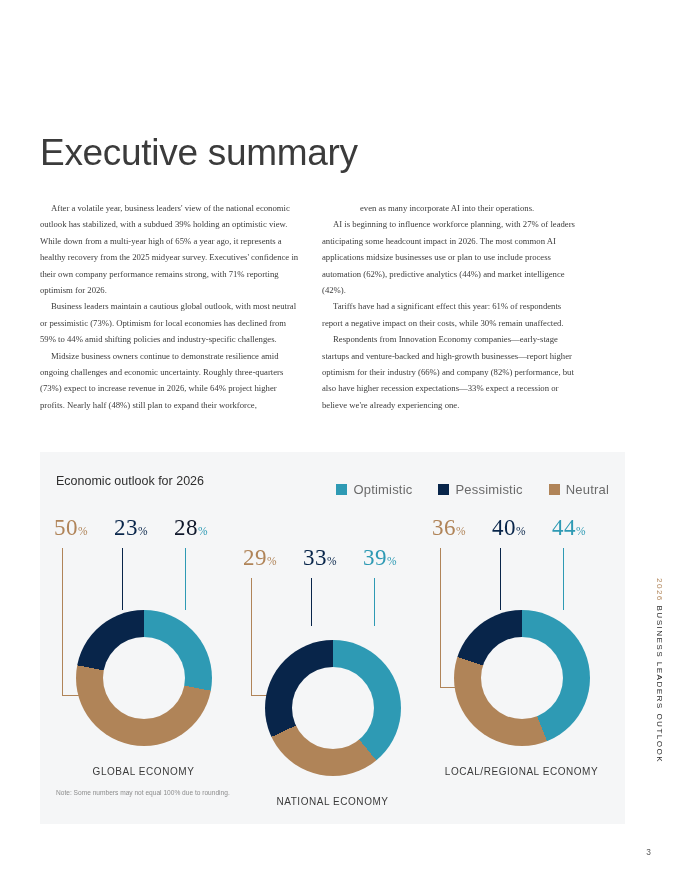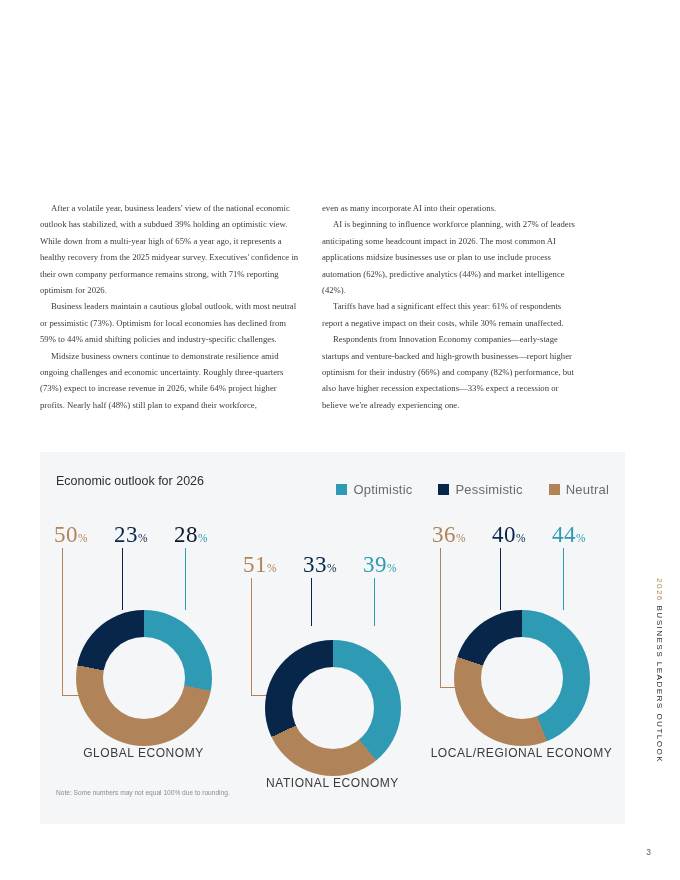--- a/index.html
+++ b/index.html
@@ -35,21 +35,21 @@
   }
   .col { width:262px; }
   .col p {
     font-size:8.7px;
     line-height:16.4px;
     color:#3c3c3c;
     text-indent:11px;
     font-family:Liberation Serif, serif;
     text-align:left;
   }
-  .col p.noindent { text-indent:0; }
+  .col p.noindent { text-indent:0;margin-left:38px; }
 
   
   .chart-panel {
     position:absolute;
     left:40px; top:452px;
     width:585px; height:372px;
     background:#f5f6f7;
   }
   .chart-title {
     position:absolute;
@@ -83,21 +83,21 @@
   .donut-group.g1 { left:195px; top:42px; }
   .donut-group.g2 { left:384px; top:12px; }
 
   .stat-row {
     position:relative;
     height:34px;
     width:195px;
   }
   .stat {
     position:absolute;
-    bottom:0;
+    bottom:7px;
     white-space:nowrap;
     font-family:"Liberation Serif", serif;
   }
   .stat .num { font-size:23px; letter-spacing:0.5px; }
   .stat .pct { font-size:11.5px; }
   .stat.s0 { left:8px; }
   .stat.s1 { left:68px; }
   .stat.s2 { left:128px; }
 
   .leaders { position:relative; height:64px; width:195px; }
@@ -128,23 +128,23 @@
     position:absolute;
     left:50%; top:50%;
     transform:translate(-50%,-50%);
     width:82px; height:82px;
     border-radius:50%;
     background:#f5f6f7;
   }
   .donut-caption {
     position:absolute;
     left:0; right:0;
-    top:136px;
+    top:156px;
     text-align:center;
-    font-size:12px;
+    font-size:10px;
     letter-spacing:0.55px;
     color:#3a3a3a;
   }
 
   
   .chart-note {
     position:absolute;
     left:16px; bottom:28px;
     font-size:6.6px;
     color:#8d8d8d;
@@ -167,20 +167,21 @@
     right:29px; bottom:23px;
     font-size:8.4px;
     color:#5a5a5a;
   }
 </style>
 </head>
 <body>
 
 <div class="page">
 
+  <h1 class="page-title">Executive summary</h1>
 
   <div class="columns">
     <div class="col">
       <p>After a volatile year, business leaders' view of the national economic outlook has stabilized, with a subdued 39% holding an optimistic view. While down from a multi-year high of 65% a year ago, it represents a healthy recovery from the 2025 midyear survey. Executives' confidence in their own company performance remains strong, with 71% reporting optimism for 2026.</p>
       <p>Business leaders maintain a cautious global outlook, with most neutral or pessimistic (73%). Optimism for local economies has declined from 59% to 44% amid shifting policies and industry-specific challenges.</p>
       <p>Midsize business owners continue to demonstrate resilience amid ongoing challenges and economic uncertainty. Roughly three-quarters (73%) expect to increase revenue in 2026, while 64% project higher profits. Nearly half (48%) still plan to expand their workforce,</p>
     </div>
     <div class="col">
       <p class="noindent">even as many incorporate AI into their operations.</p>
       <p>AI is beginning to influence workforce planning, with 27% of leaders anticipating some headcount impact in 2026. The most common AI applications midsize businesses use or plan to use include process automation (62%), predictive analytics (44%) and market intelligence (42%).</p>
@@ -226,21 +227,21 @@
         <div class="donut-wrap">
           <div class="donut" id="donut0" style="background: conic-gradient(rgb(46, 154, 180) 0%, rgb(46, 154, 180) 28%, rgb(176, 132, 88) 28%, rgb(176, 132, 88) 78%, rgb(8, 37, 74) 78%, rgb(8, 37, 74) 101%);">
             <div class="donut-hole"></div>
           </div>
           <div class="donut-caption">GLOBAL ECONOMY</div>
         </div>
       </div>
 
       <div class="donut-group g1">
         <div class="stat-row">
-          <span class="stat s0"><span class="num" id="c1v0" style="color: rgb(176, 132, 88);">51</span><span class="pct" id="c1u0" style="color: rgb(176, 132, 88);">%</span></span>
+          <span class="stat s0"><span class="num" id="c1v0" style="color: rgb(176, 132, 88);">29</span><span class="pct" id="c1u0" style="color: rgb(176, 132, 88);">%</span></span>
           <span class="stat s1"><span class="num" id="c1v1" style="color: rgb(8, 37, 74);">33</span><span class="pct" id="c1u1" style="color: rgb(8, 37, 74);">%</span></span>
           <span class="stat s2"><span class="num" id="c1v2" style="color: rgb(46, 154, 180);">39</span><span class="pct" id="c1u2" style="color: rgb(46, 154, 180);">%</span></span>
         </div>
         <div class="leaders">
           <span class="leader l0" id="c1l0" style="background: transparent; height: 118px; border-left: 1px solid rgb(176, 132, 88); width: 0px; position: absolute;">
               <span style="position: absolute; left: 0px; bottom: 0px; height: 1px; width: 22px; background: rgb(176, 132, 88);"></span>
             </span>
           <span class="leader l1" id="c1l1" style="background: rgb(8, 37, 74); height: 48px;"></span>
           <span class="leader l2" id="c1l2" style="background: rgb(46, 154, 180); height: 48px;"></span>
         </div>

